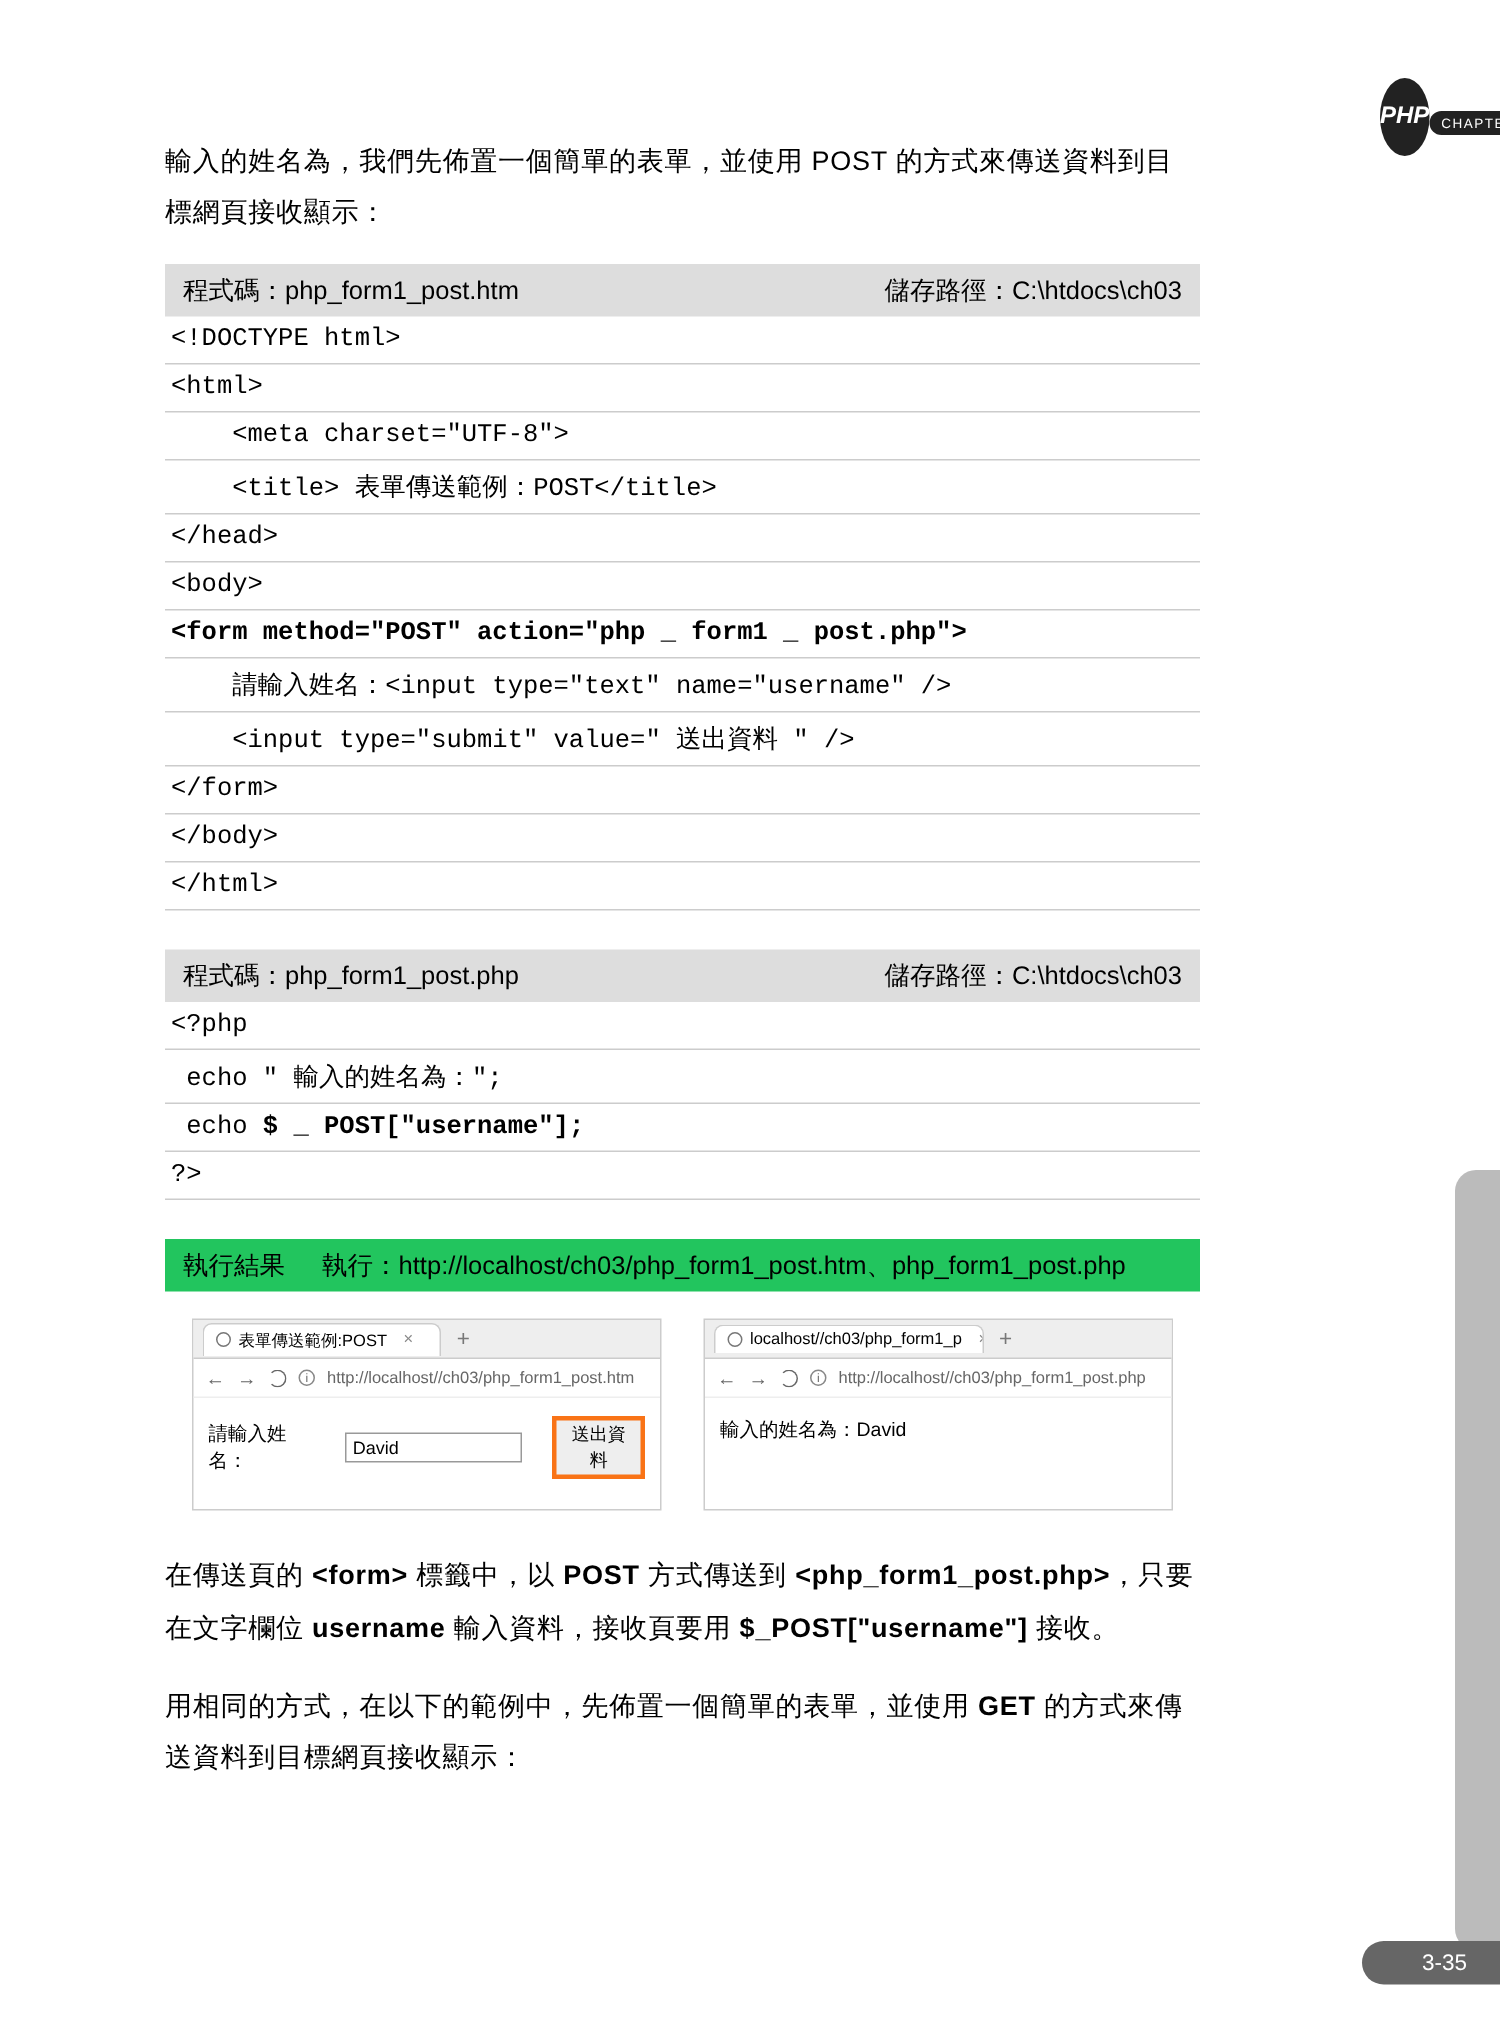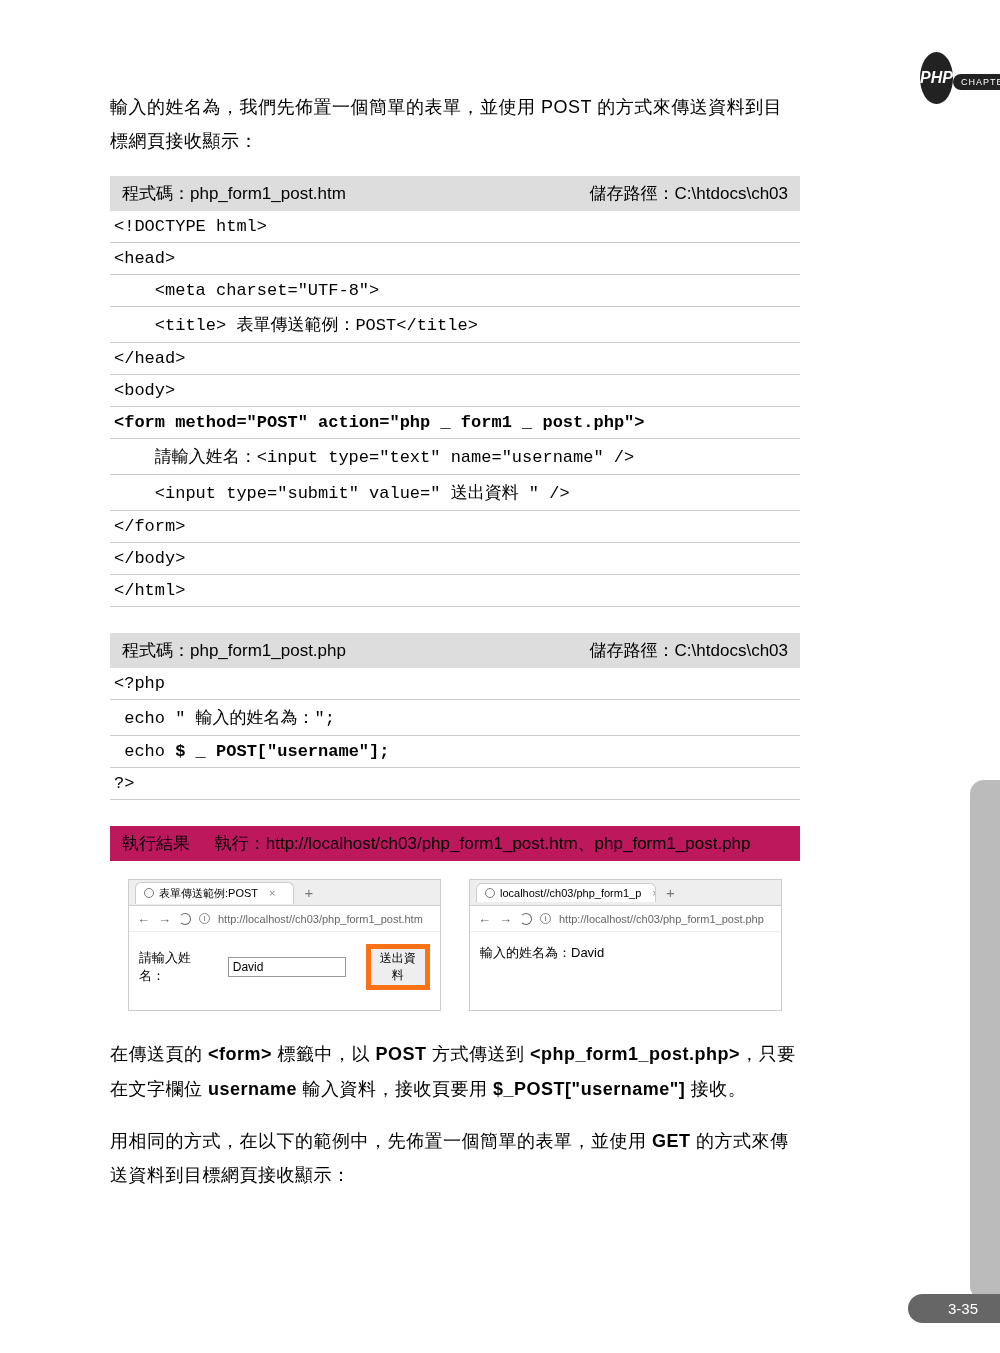--- a/index.html
+++ b/index.html
@@ -105,21 +105,21 @@
   .code-body .line {
     border-bottom: 1px solid #ccc;
     padding: 6px 4px;
     white-space: pre;
   }
   .code-body .line.bold { font-weight: bold; }
   .code-body .line b { font-weight: bold; }
   .block { margin-bottom: 26px; }
   
   .result-header {
-    background: #be185d;
+    background: #22c55e;
     font-size: 17px;
     padding: 6px 12px;
   }
   .result-header .label { margin-right: 20px; }
   
   .browsers {
     display: flex;
     gap: 28px;
     padding: 18px 18px 0 18px;
     margin-bottom: 26px;
@@ -186,21 +186,21 @@
     gap: 20px;
   }
   .content-area input.txt {
     border: 1px solid #999;
     height: 20px;
     padding: 0 4px;
     font-size: 12px;
     width: 118px;
   }
   .content-area button.submit {
-    border: 5px solid #f97316;
+    border: 3px solid #f97316;
     background: #eee;
     font-size: 12px;
     padding: 1px 6px;
   }
   .para {
     font-size: 18px;
     line-height: 1.9;
     margin-bottom: 18px;
     letter-spacing: 0.5px;
   }
@@ -224,21 +224,21 @@
 
   <p class="intro">輸入的姓名為，我們先佈置一個簡單的表單，並使用 POST 的方式來傳送資料到目標網頁接收顯示：</p>
 
   <div class="block">
     <div class="code-header">
       <span>程式碼：php_form1_post.htm</span>
       <span>儲存路徑：C:\htdocs\ch03</span>
     </div>
     <div class="code-body" id="code1">
         <div class="line">&lt;!DOCTYPE html&gt;</div>
-        <div class="line">&lt;head&gt;</div>
+        <div class="line">&lt;html&gt;</div>
         <div class="line">    &lt;meta charset="UTF-8"&gt;</div>
         <div class="line">    &lt;title&gt; 表單傳送範例：POST&lt;/title&gt;</div>
         <div class="line">&lt;/head&gt;</div>
         <div class="line">&lt;body&gt;</div>
         <div class="line bold">&lt;form method="POST" action="php _ form1 _ post.php"&gt;</div>
         <div class="line">    請輸入姓名：&lt;input type="text" name="username" /&gt;</div>
         <div class="line">    &lt;input type="submit" value=" 送出資料 " /&gt;</div>
         <div class="line">&lt;/form&gt;</div>
         <div class="line">&lt;/body&gt;</div>
         <div class="line">&lt;/html&gt;</div>

